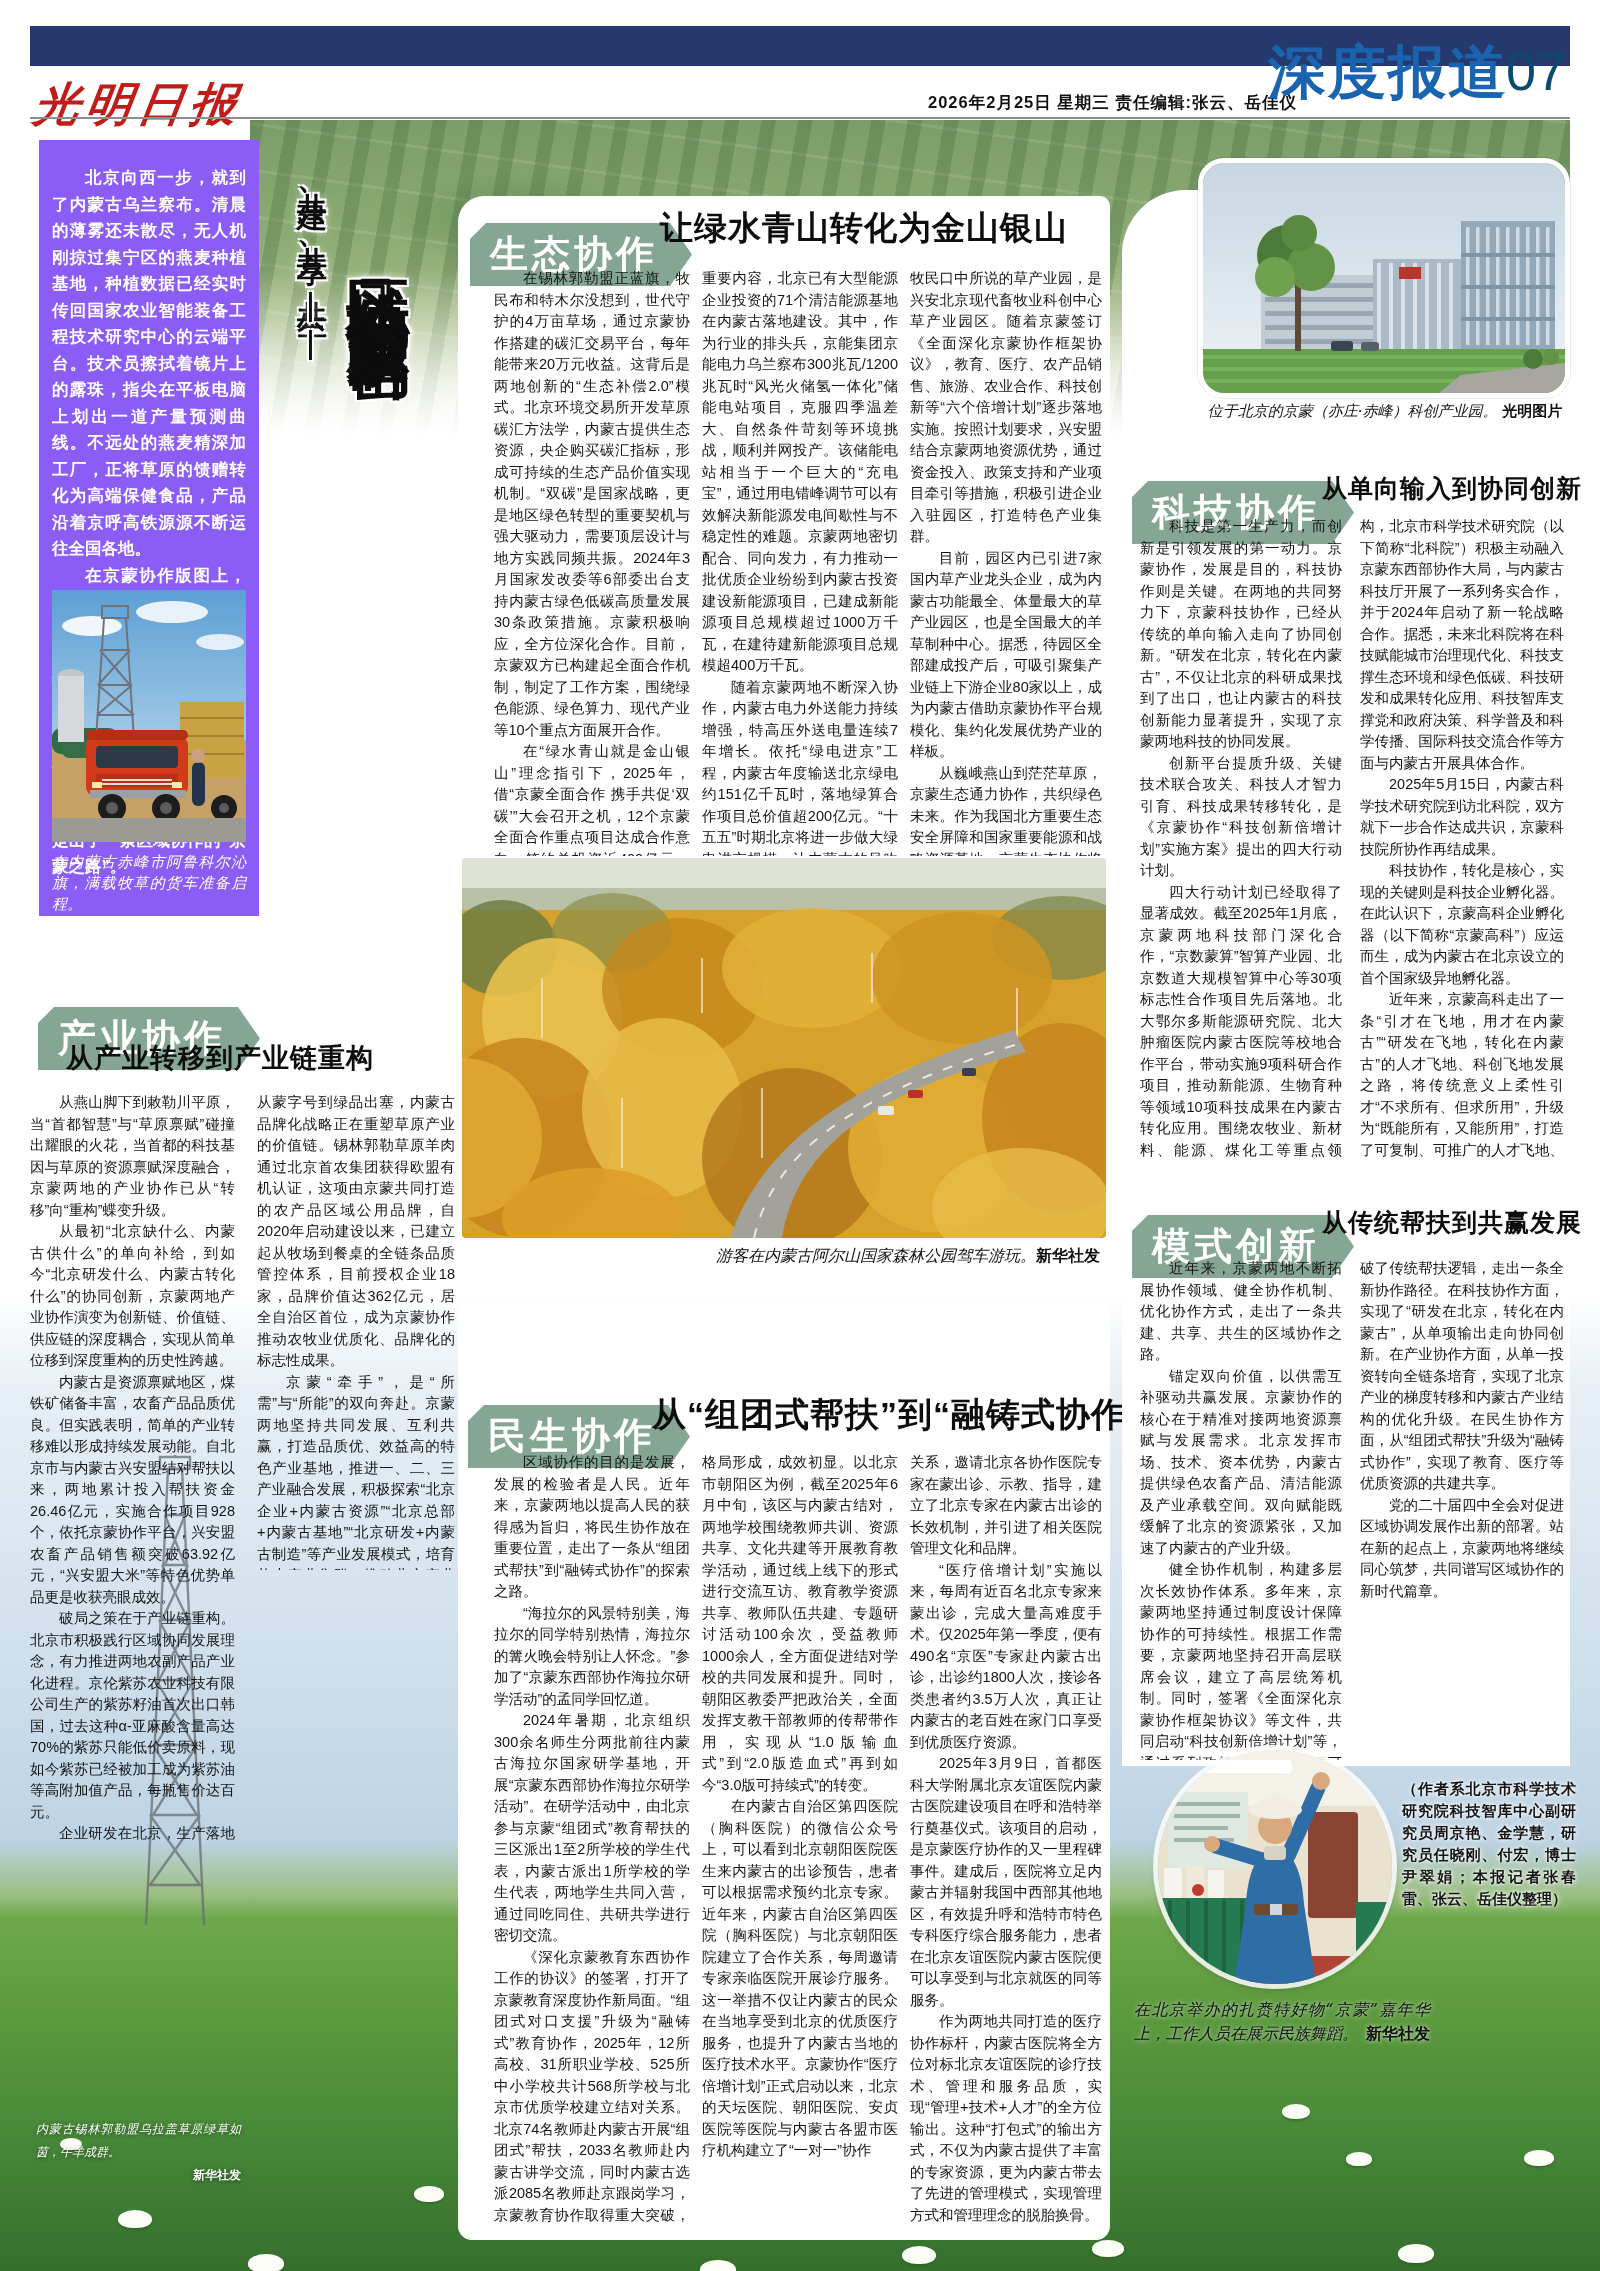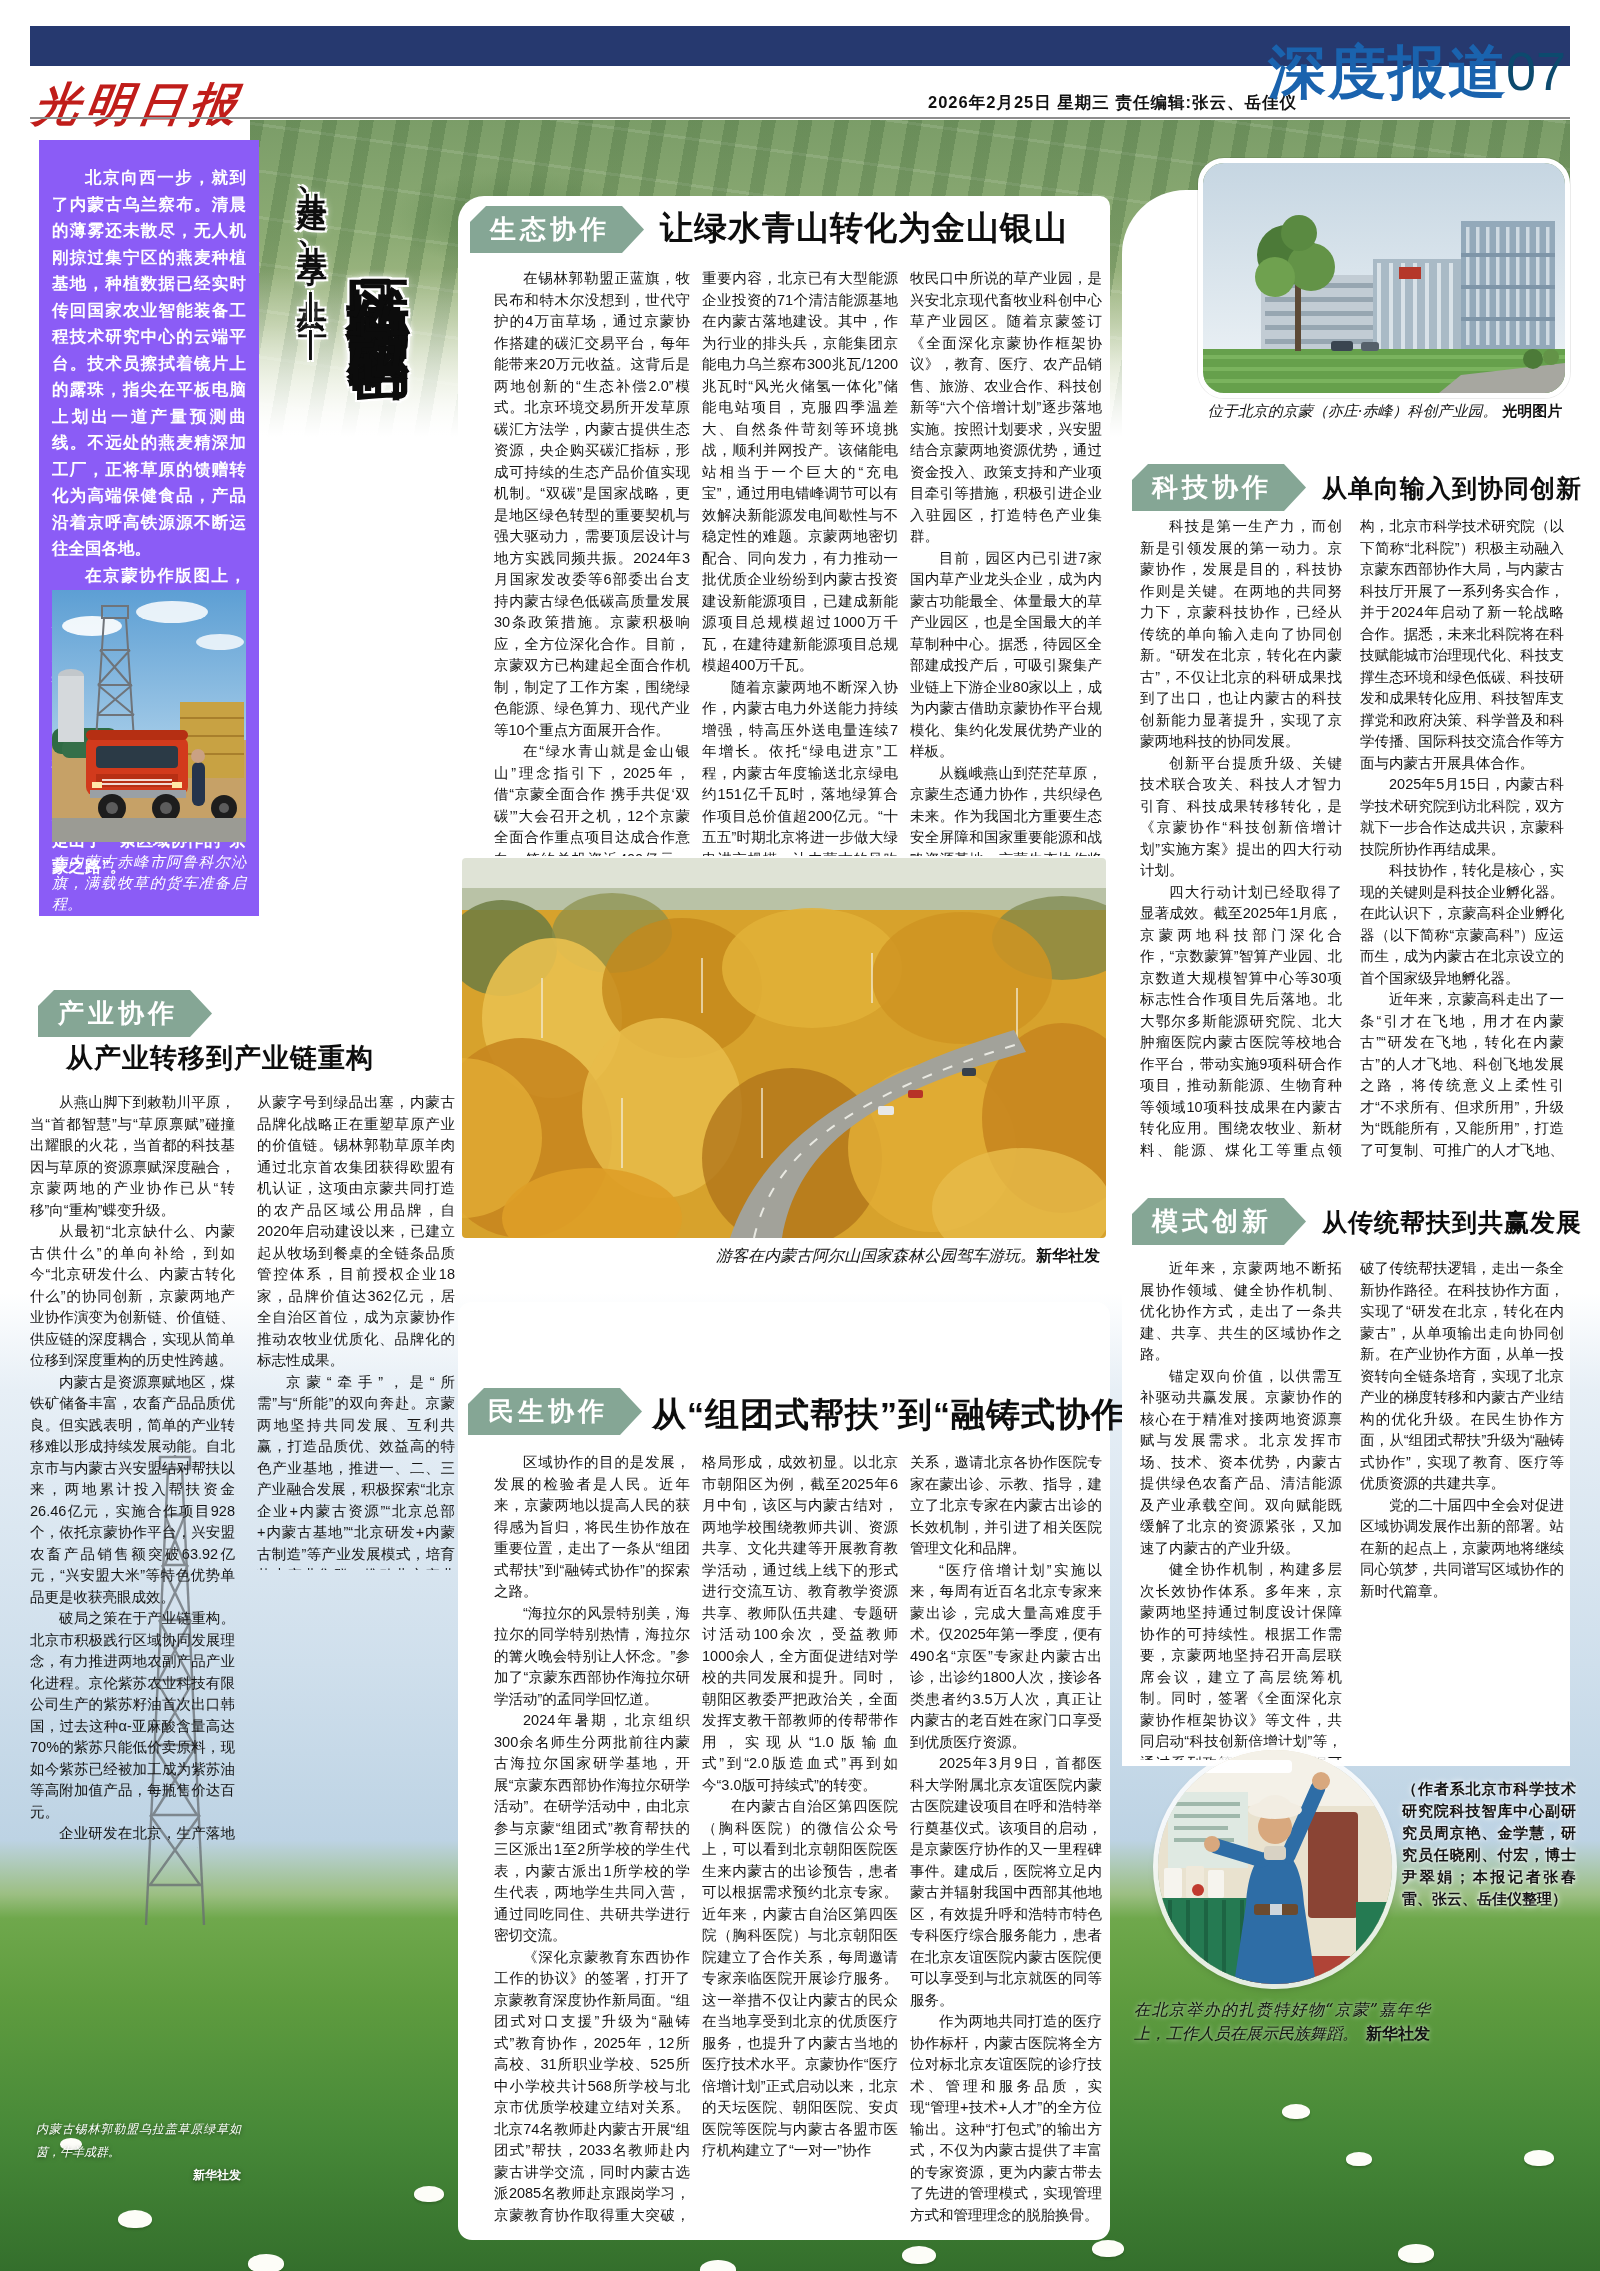--- a/index.html
+++ b/index.html
@@ -45,22 +45,22 @@
     background:
       linear-gradient(180deg,#ffffff 0%,#e7eff6 10%,#cfdfec 38%,#bdd3e4 56%,#9cbf83 61.5%,
                       #6fa84c 64%,#5f9c3f 72%,#478938 86%,#346f2c 100%);}
   .sheep{position:absolute;background:#fdfdf8;border-radius:50% 50% 45% 45%;box-shadow:0 2px 2px rgba(40,80,30,.4);}
   
   .panel{background:#fff;}
   #ecopanel{left:458px;top:196px;width:652px;height:1096px;border-radius:26px 10px 10px 10px;}
   #wellpanel{left:458px;top:1302px;width:652px;height:938px;border-radius:14px;}
   #rightpanel{left:1122px;top:190px;width:448px;height:1576px;border-radius:64px 0 0 0;}
   
-  .tag{color:#fff;background:#85a695;font-size:26px;font-weight:700;letter-spacing:4px;
-       padding:6px 34px 6px 20px;clip-path:polygon(16px 0,calc(100% - 22px) 0,100% 50%,calc(100% - 22px) 100%,0 100%,0 16px);}
+  .tag{color:#fff;background:#85a695;font-size:38px;font-weight:700;letter-spacing:4px;
+       padding:6px 34px 6px 20px;clip-path:polygon(16px 0,calc(100% - 22px) 0,100% 50%,calc(100% - 22px) 100%,0 100%,0 16px);margin-top:17px;}
   .headline{font-weight:900;color:#0d0d0d;letter-spacing:1px;white-space:nowrap;}
   
   .col{font-size:14.5px;line-height:21.5px;text-align:justify;color:#141414;overflow:hidden;}
   .col p{margin:0;text-indent:2em;}
   .cont p:first-child{text-indent:0;}
   
   .cap{font-family:"DejaVu Serif",serif;font-style:italic;font-size:16px;color:#111;text-align:right;}
   .credit{font-weight:700;font-style:normal;}
   #forestcapline{left:470px;top:1246px;width:630px;}
   #forestcapline .credit{float:right;}

